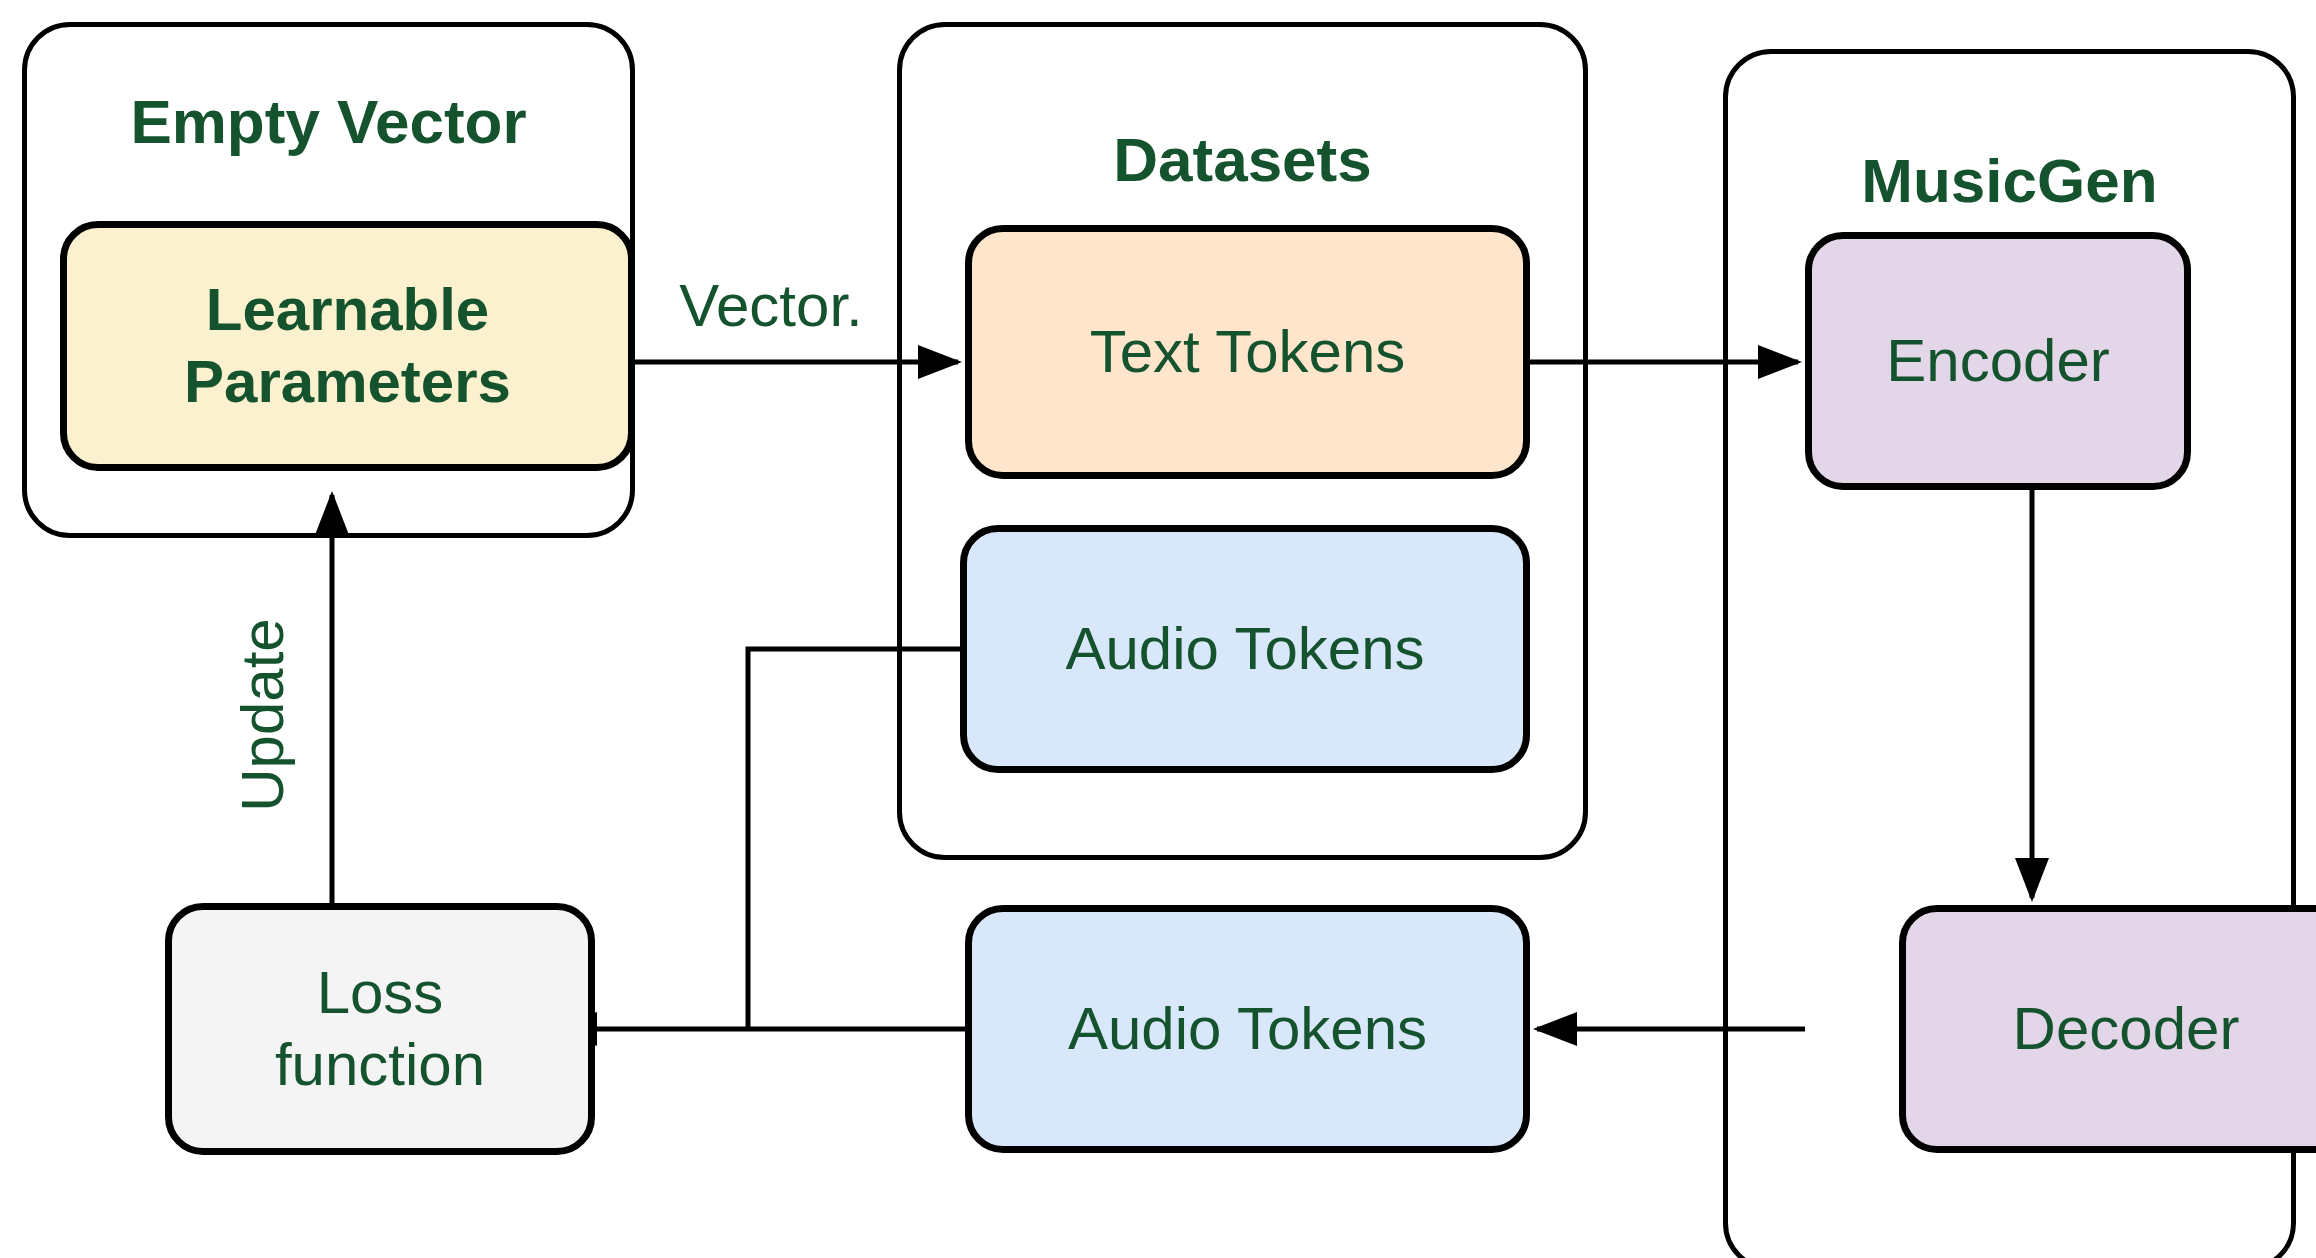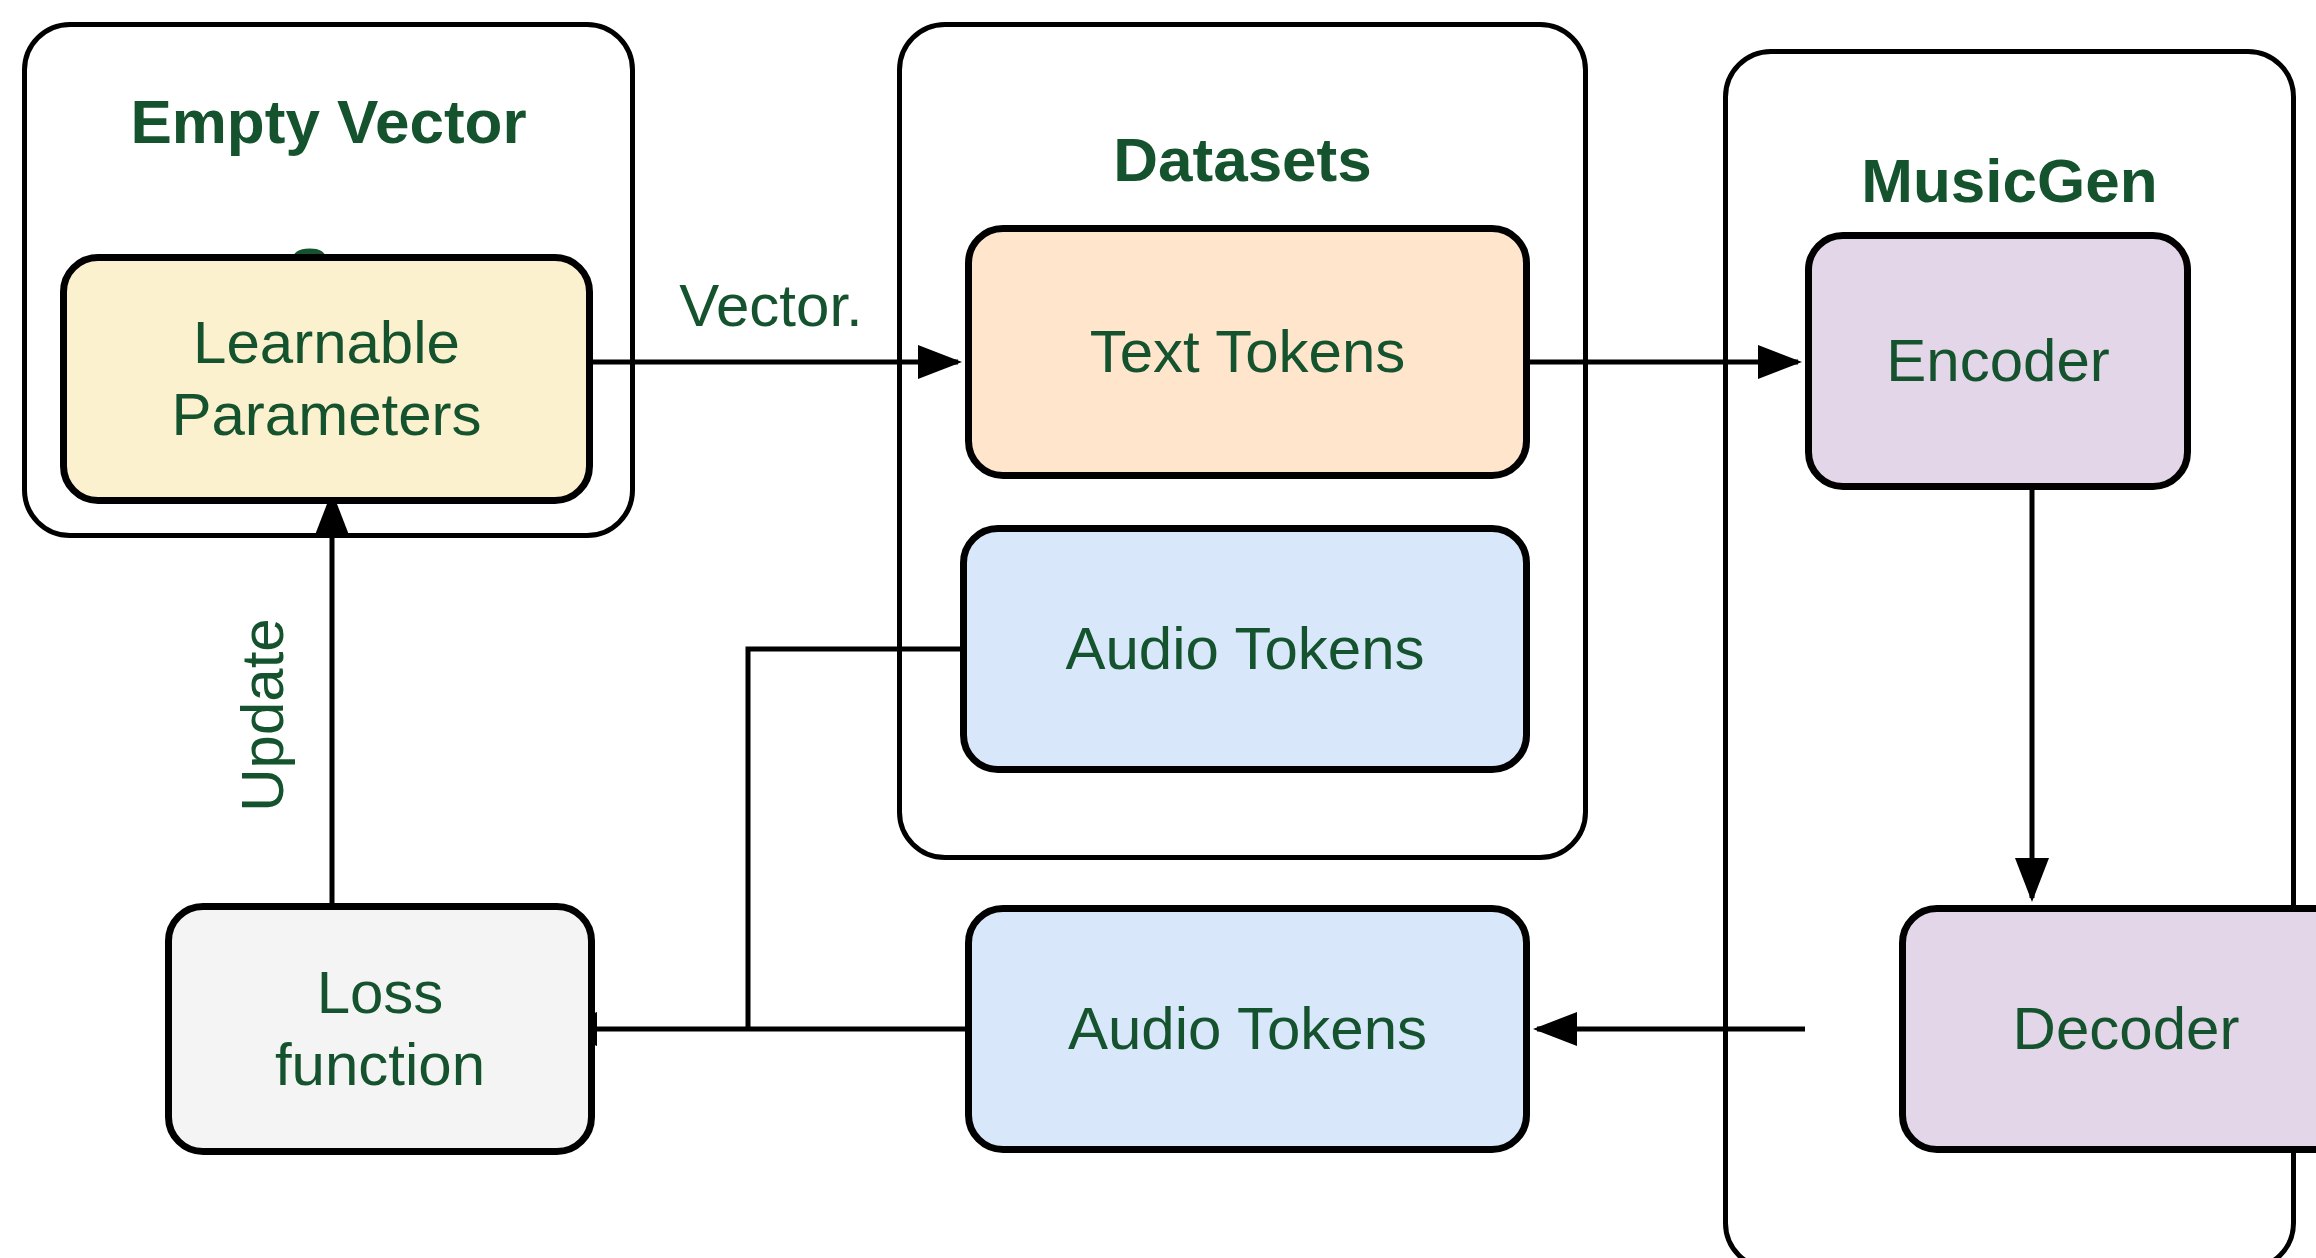--- a/index.html
+++ b/index.html
@@ -37,21 +37,21 @@
     box-sizing: border-box;
     display: flex;
     flex-direction: column;
     align-items: center;
     justify-content: center;
     font-size: 60px;
     line-height: 72px;
     text-align: center;
     z-index: 3;
   }
-  #node-learnable-parameters { left: 60px;   top: 254px; width: 533px; height: 250px; background: #FBF1CE; }
+  #node-learnable-parameters { left: 60px;   top: 221px; width: 575px; height: 250px; background: #FBF1CE; font-weight: bold; }
   #node-text-tokens          { left: 965px;  top: 225px; width: 565px; height: 254px; background: #FEE5CC; }
   #node-audio-tokens-dataset { left: 960px;  top: 525px; width: 570px; height: 248px; background: #D9E7FB; }
   #node-encoder              { left: 1805px; top: 232px; width: 386px; height: 258px; background: #E2D6E8; }
   #node-decoder              { left: 1899px; top: 905px; width: 454px; height: 248px; background: #E2D6E8; }
   #node-audio-tokens-generated { left: 965px; top: 905px; width: 565px; height: 248px; background: #D9E7FB; }
   #node-loss-function        { left: 120px;  top: 903px; width: 430px; height: 252px; background: #F4F4F4; margin-left: 45px; }
 
   #container-evs      { left: 22px;   top: 22px; width: 613px; height: 516px; }
   #container-datasets { left: 897px;  top: 22px; width: 691px; height: 838px; }
   #container-musicgen { left: 1723px; top: 22px; width: 573px; height: 1222px; margin-top: 27px; }

